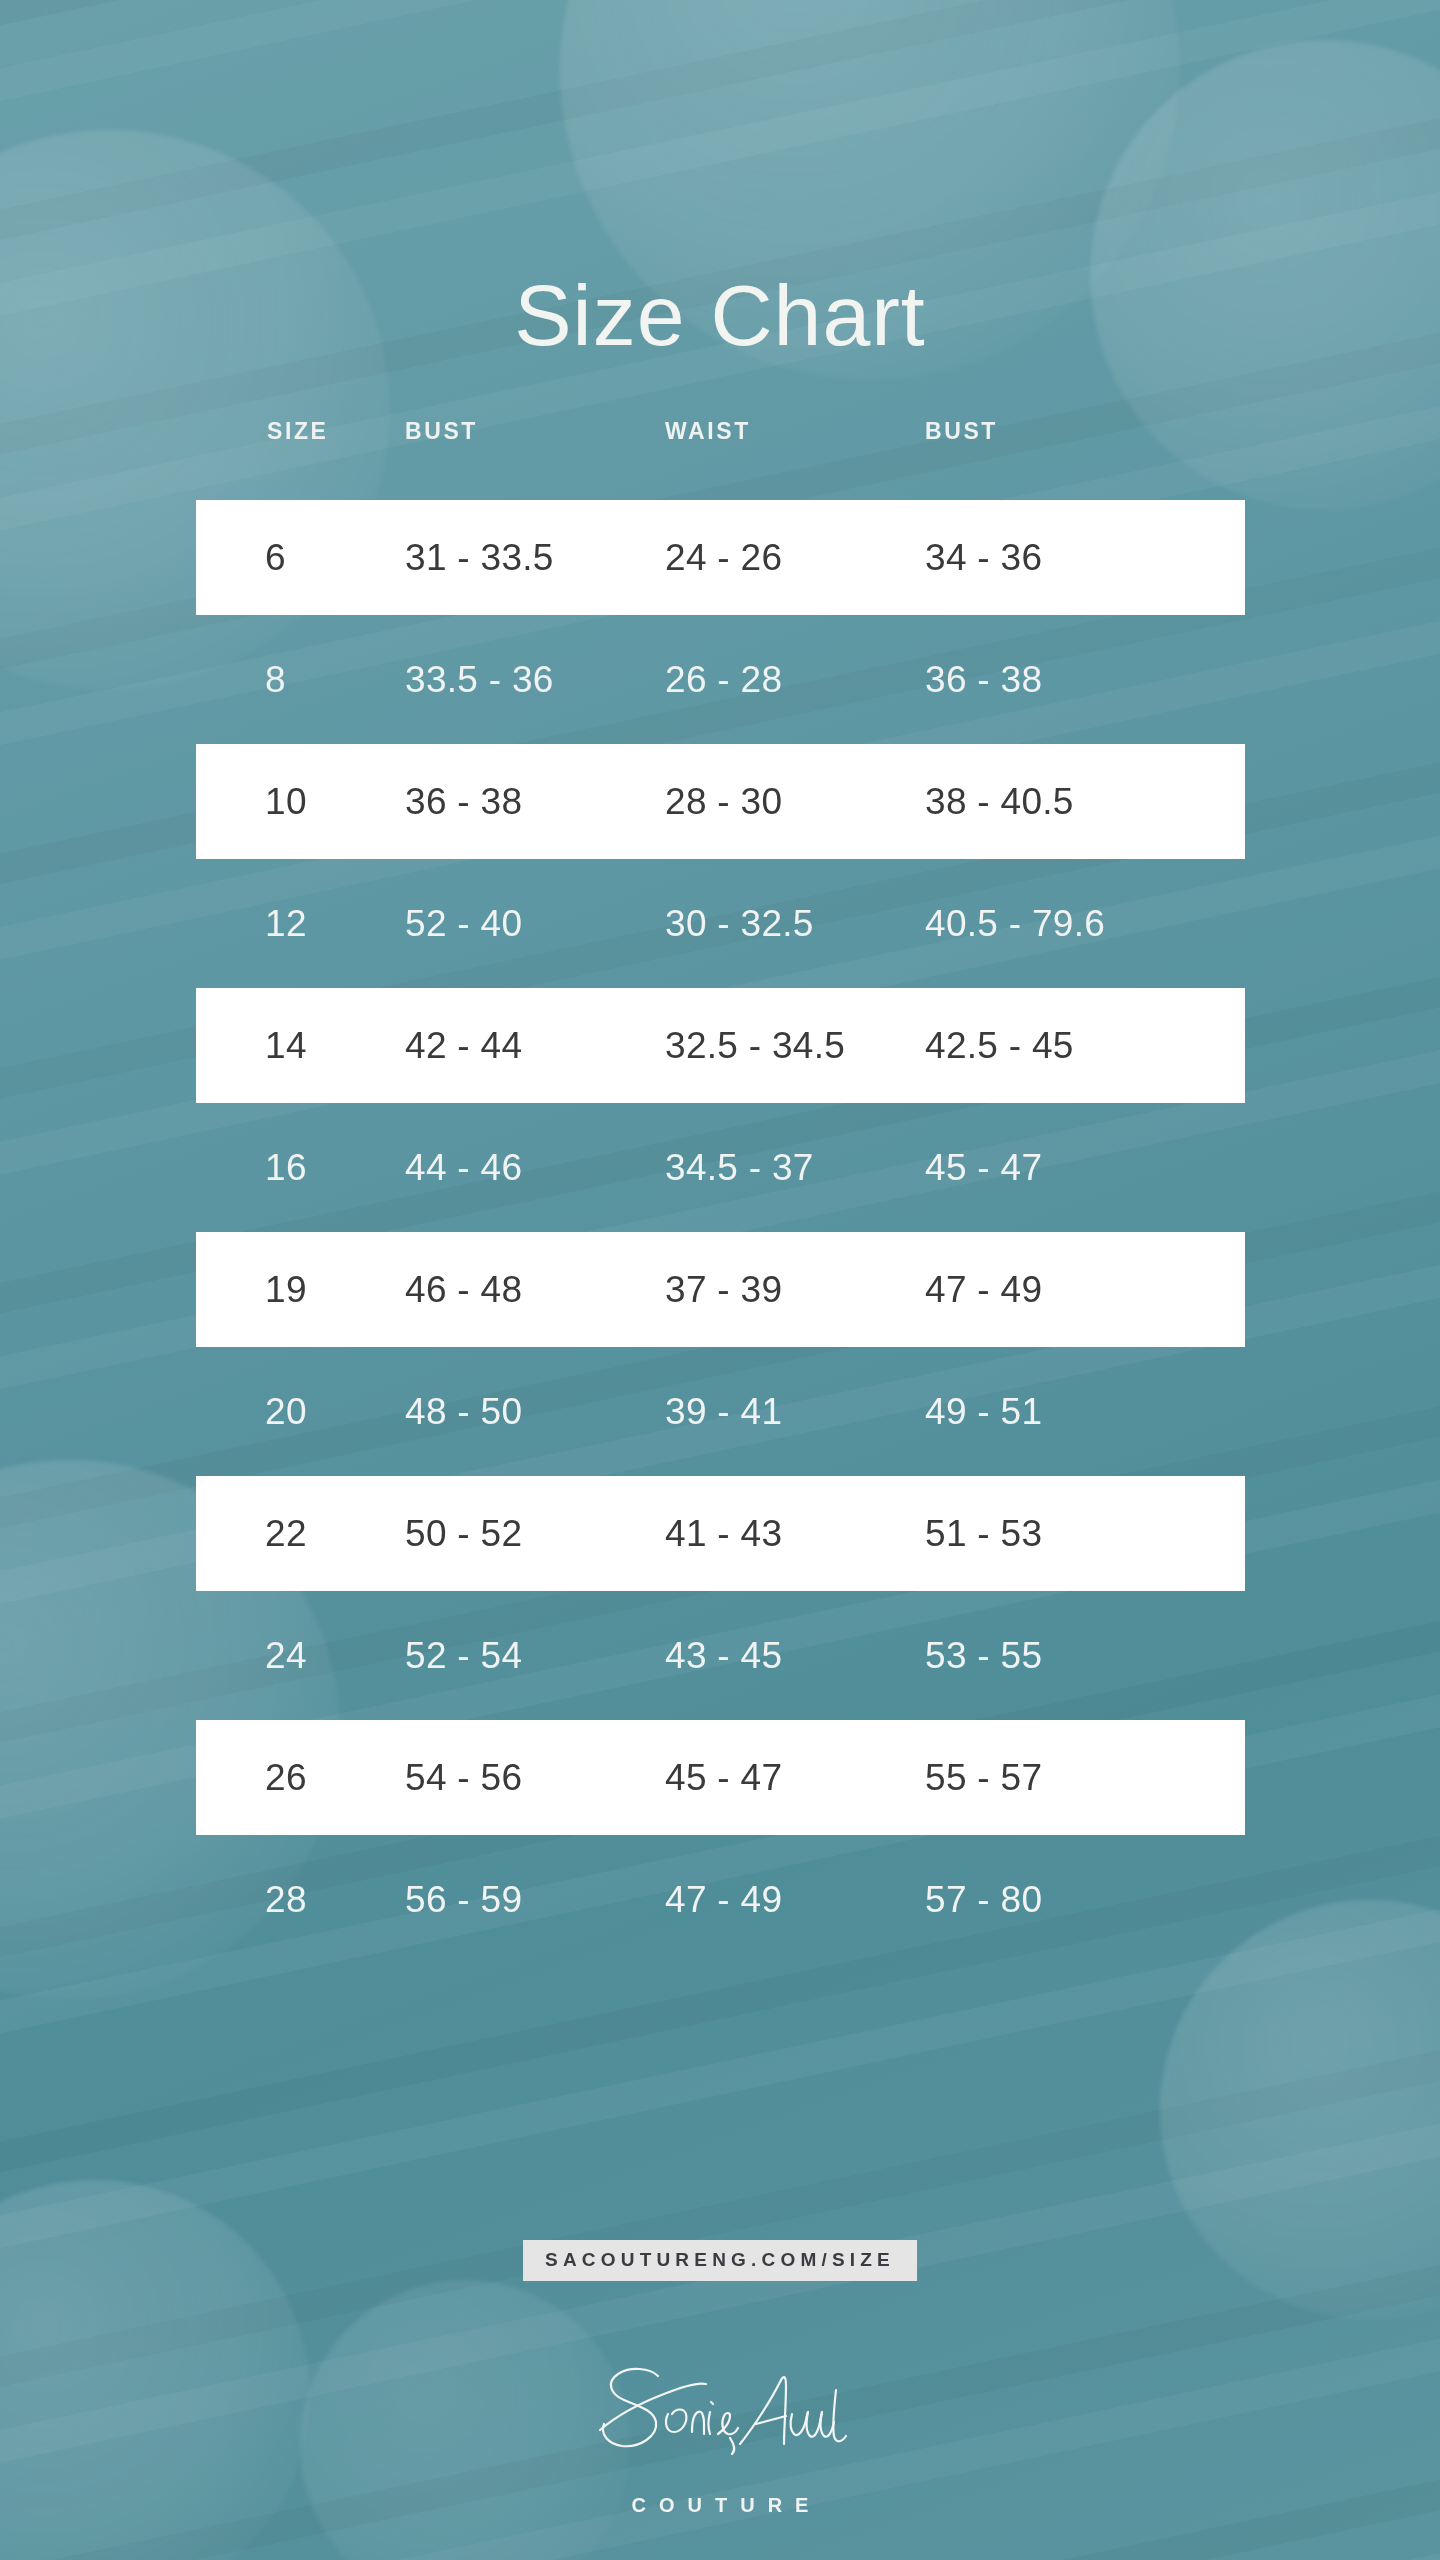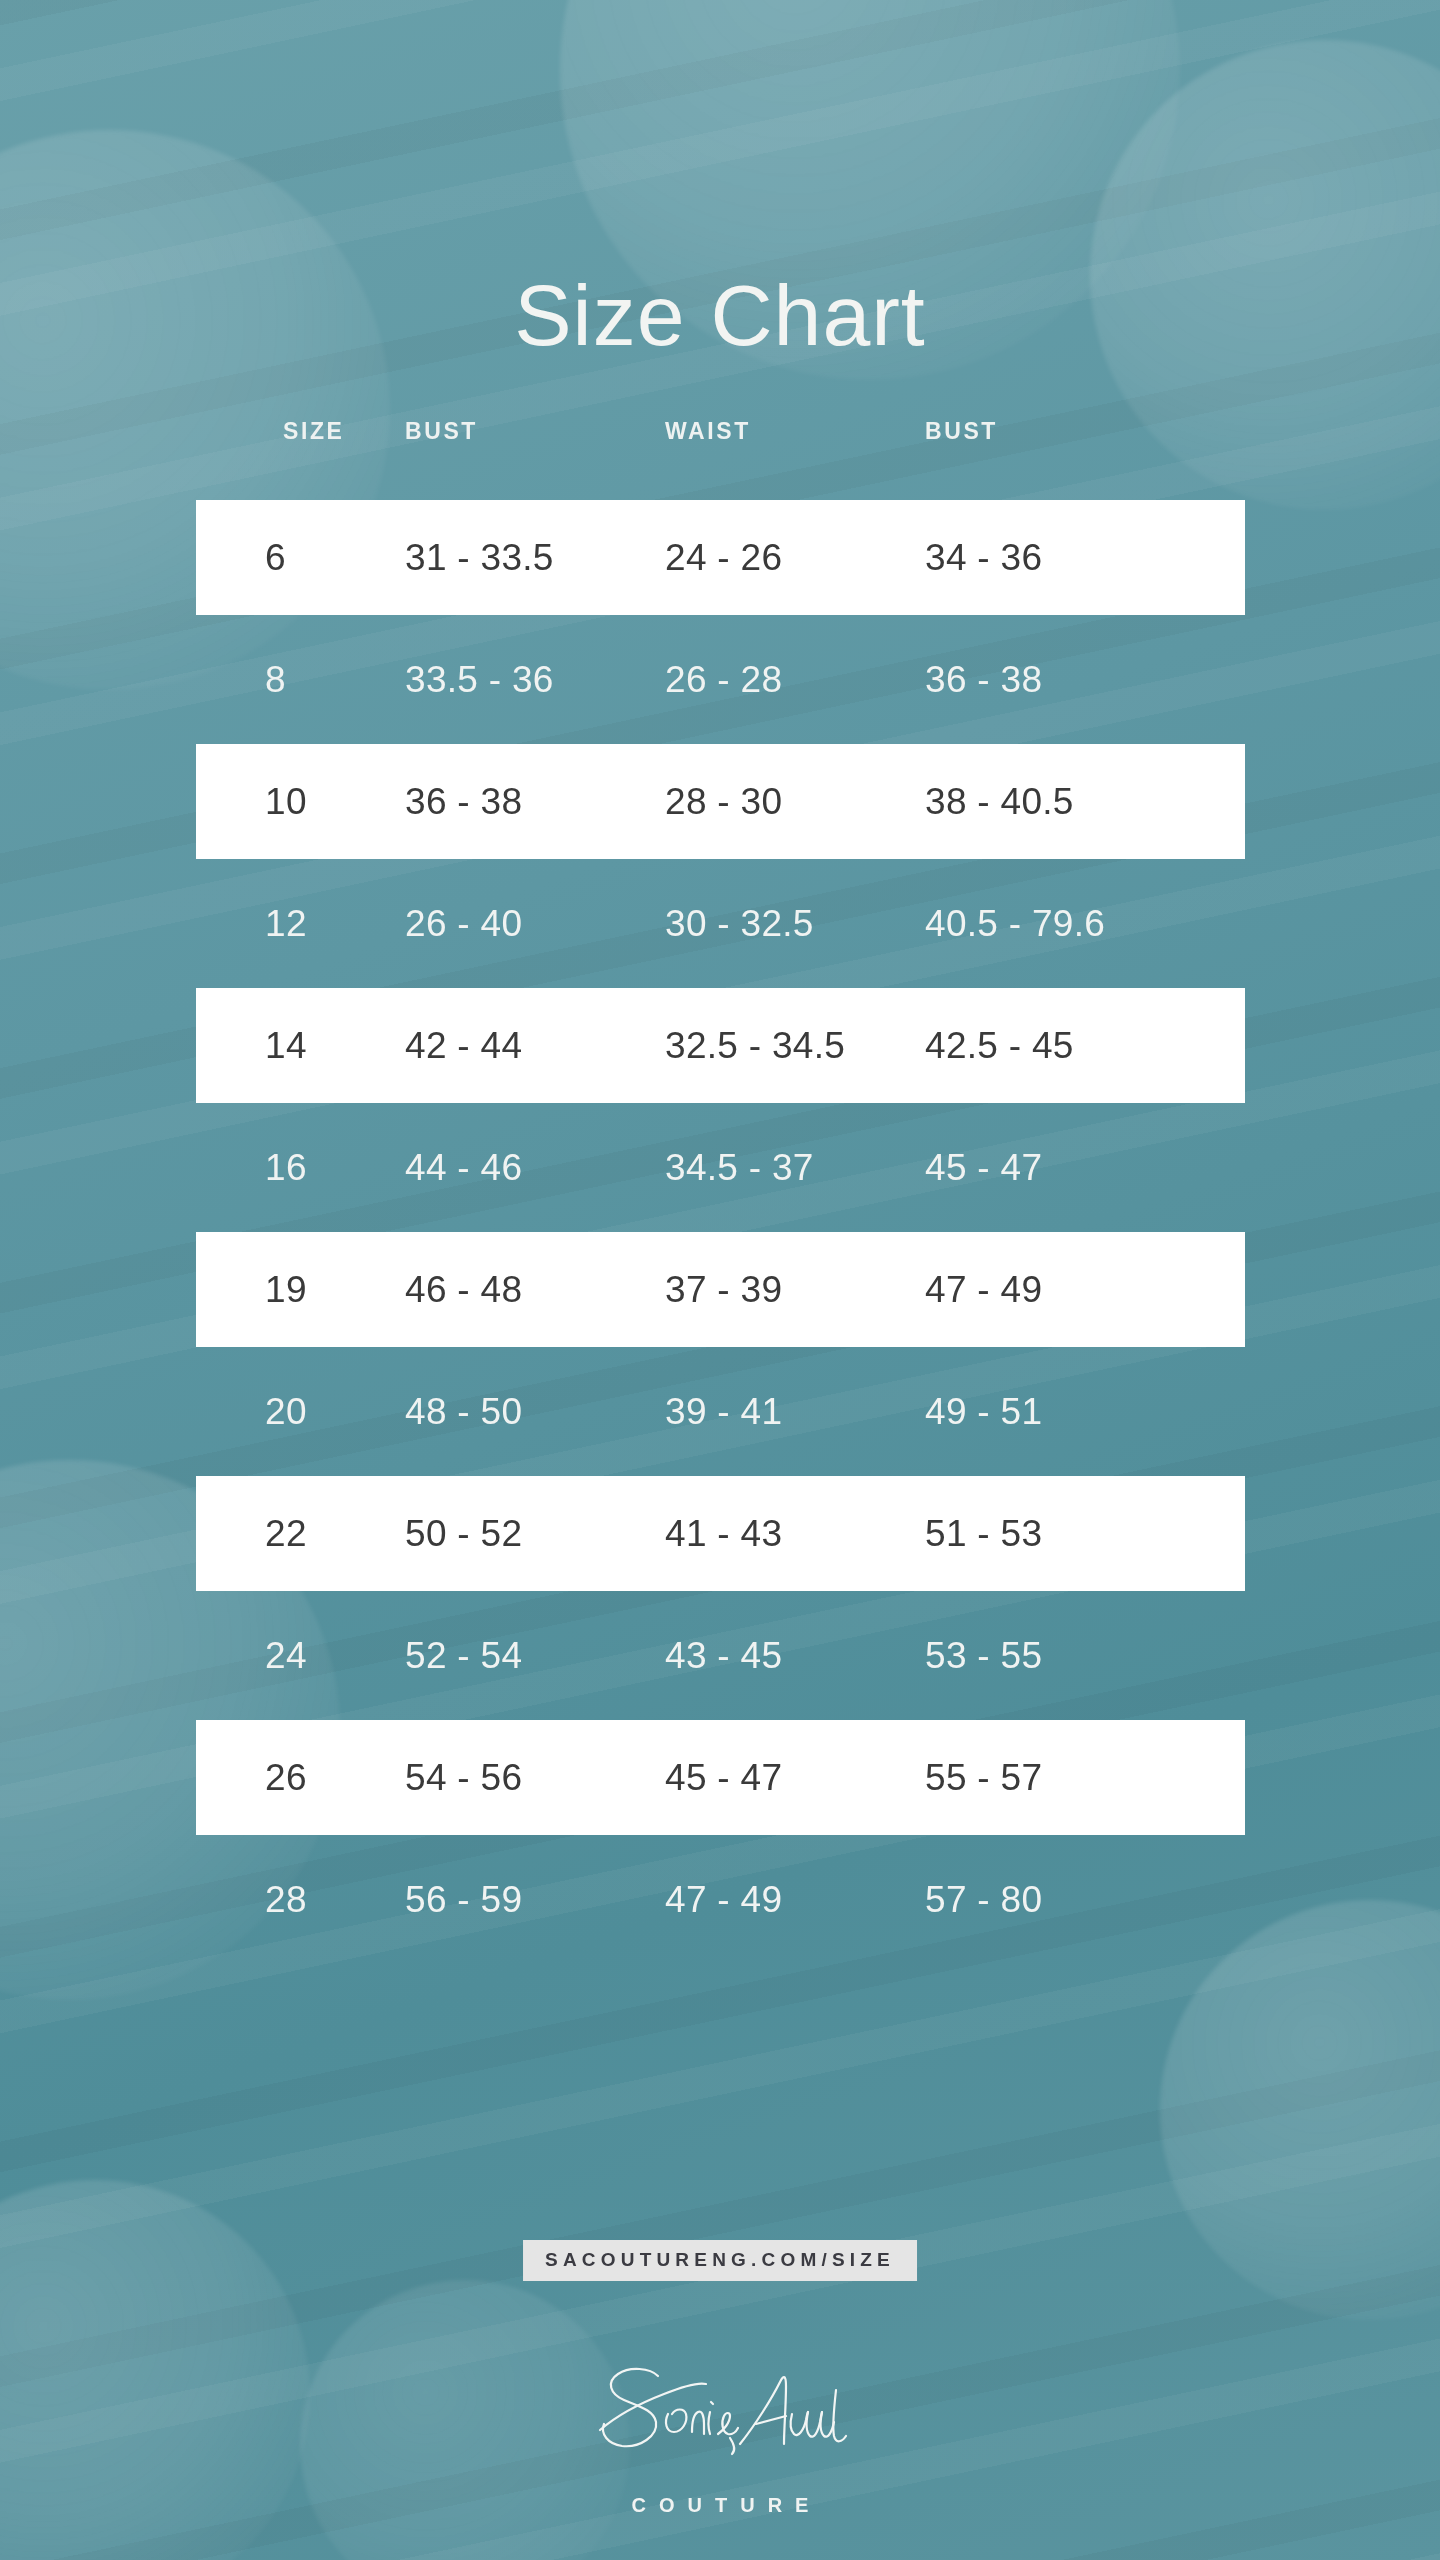--- a/index.html
+++ b/index.html
@@ -140,21 +140,21 @@
     height: 44px;
   }
   #header-row .hcell {
     position: absolute;
     top: 0;
     font-size: 23px;
     font-weight: 700;
     letter-spacing: 2.6px;
     color: #eef2f1;
   }
-  #header-row .c-size  { left:  87px; }
+  #header-row .c-size  { left:  71px; }
   #header-row .c-bust  { left: 209px; }
   #header-row .c-waist { left: 469px; }
   #header-row .c-hips  { left: 729px; }
 
   
   #url-banner {
     position: absolute;
     left: 50%;
     transform: translateX(-50%);
     top: 2240px;
@@ -238,21 +238,21 @@
           <div class="cell c-size">10</div>
           <div class="cell c-bust">36 - 38</div>
           <div class="cell c-waist">28 - 30</div>
           <div class="cell c-hips">38 - 40.5</div>
         </div>
       </div>
       <div class="row dark">
         <div class="band"></div>
         <div class="cells">
           <div class="cell c-size">12</div>
-          <div class="cell c-bust">26 - 40</div>
+          <div class="cell c-bust">52 - 40</div>
           <div class="cell c-waist">30 - 32.5</div>
           <div class="cell c-hips">40.5 - 79.6</div>
         </div>
       </div>
       <div class="row light">
         <div class="band"></div>
         <div class="cells">
           <div class="cell c-size">14</div>
           <div class="cell c-bust">42 - 44</div>
           <div class="cell c-waist">32.5 - 34.5</div>

